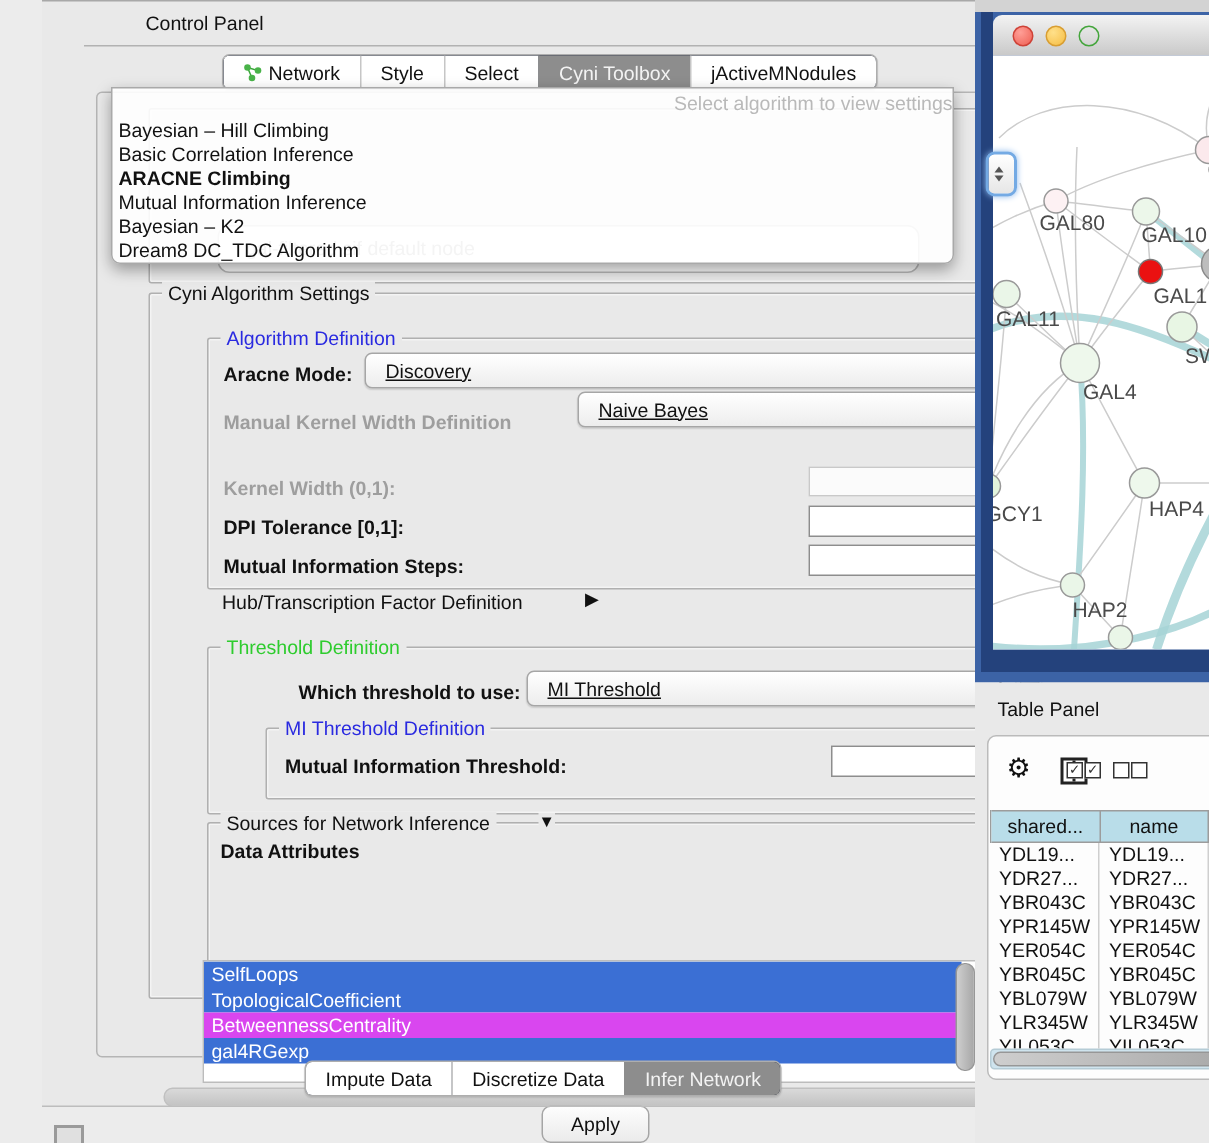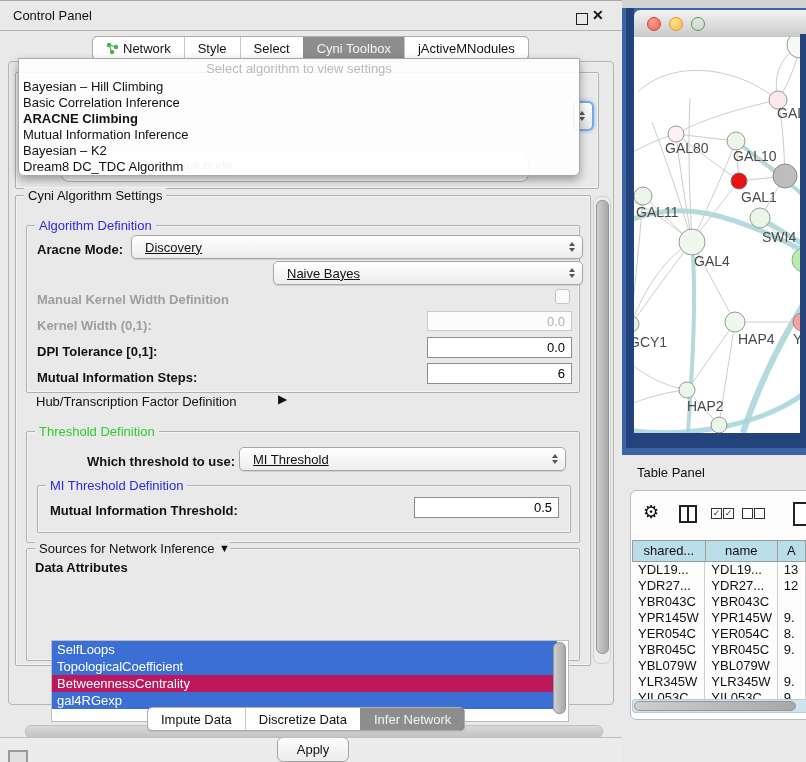--- a/index.html
+++ b/index.html
@@ -1,18 +1,18 @@
 <!DOCTYPE html>
 <html><head>
 <meta charset="utf-8">
 <style>
   html,body{margin:0;padding:0;}
   #app{position:relative;width:806px;height:762px;overflow:hidden;
        font-family:"Liberation Sans",sans-serif;background:#ececec;color:#111;}
-  .abs{position:absolute;}
+  .abs{position:absolute;margin-left:28px;}
   
   #cp{left:0;top:0;width:622px;height:737px;background:#e9e9e9;border-top:1px solid #a8a8a8;}
   #cp-titlebar{left:0;top:0;width:622px;height:29px;border-bottom:1px solid #b2b2b2;}
   #cp-title{left:13px;top:7px;font-size:13px;}
   #float-btn{left:576px;top:12px;width:10px;height:10px;border:1.5px solid #222;background:transparent;}
   #close-btn{left:592px;top:6px;font-size:14px;font-weight:bold;}
   .seg{display:flex;height:22px;background:#0f172a;border:1px solid #aeaeae;border-radius:5px;overflow:hidden;
        box-shadow:0 1px 1px rgba(0,0,0,.1);}
   .seg .tab{font-size:13px;display:flex;align-items:center;justify-content:center;
        padding:0 13px;border-left:1px solid #c6c6c6;background:#fff;white-space:nowrap;}
@@ -28,21 +28,21 @@
   .combo{position:absolute;background:linear-gradient(#ffffff,#ededed);border:1px solid #a6a6a6;border-radius:5px;
          font-size:13px;display:flex;align-items:center;padding:0 24px 0 13px;box-shadow:0 1px 1px rgba(0,0,0,.12);text-decoration:underline;}
   .spin{position:absolute;right:7px;top:50%;transform:translateY(-50%);display:flex;flex-direction:column;gap:2px;}
   .spin .u{width:0;height:0;border-left:3.5px solid transparent;border-right:3.5px solid transparent;border-bottom:4.5px solid #555;}
   .spin .d{width:0;height:0;border-left:3.5px solid transparent;border-right:3.5px solid transparent;border-top:4.5px solid #555;}
   input.field{position:absolute;background:#fff;border:1px solid #8d8d8d;font-size:13px;text-align:right;
          padding:1px 6px;font-family:"Liberation Sans",sans-serif;outline:none;}
   input.field.dis{border-color:#c9c9c9;color:#b0b0b0;background:#fbfbfb;}
   #popup{left:18px;top:57px;width:560px;height:116px;background:rgba(255,255,255,.90);
          border:1px solid #a9a9a9;border-radius:0 0 6px 6px;box-shadow:0 4px 10px rgba(0,0,0,.35);z-index:50;}
-  #popup-header{height:18px;text-align:center;color:#b9b9b9;font-size:13px;padding-top:2px;}
+  #popup-header{height:18px;text-align:right;color:#b9b9b9;font-size:13px;padding-top:2px;}
   .popup-item{height:16px;line-height:16px;font-size:13px;padding-left:4px;white-space:nowrap;}
   .popup-item.bold{font-weight:bold;}
   #ghost-combo{left:60px;top:148px;width:466px;height:30px;border:1px solid #b6b6b6;border-radius:8px;background:#fafafa;}
   #ghost-combo span{position:absolute;left:18px;top:7px;font-size:13px;color:#8a8a8a;}
   #focus-combo{left:572px;top:99px;width:17px;height:26px;background:linear-gradient(#fff,#e6e6e6);
          border:2px solid #74aae4;border-radius:6px;box-shadow:0 0 4px #8cb8ec;z-index:10;}
   .vscroll-track{background:#ececec;border:1px solid #d2d2d2;border-radius:7px;}
   .scroll-thumb{background:linear-gradient(90deg,#cecece,#a8a8a8);border:1px solid #979797;border-radius:6px;}
   #hscroll-cp{left:16px;top:663px;width:576px;height:11px;background:linear-gradient(#d9d9d9,#c3c3c3);
          border:1px solid #c0c0c0;border-radius:6px;}
@@ -145,21 +145,21 @@
                 <div class="d"></div>
               </div>
           </div>
           <div class="combo" style="left:246px;top:35px;width:271px;height:22px;">
             <span>Naive Bayes</span>
             <div class="spin">
                 <div class="u"></div>
                 <div class="d"></div>
               </div>
           </div>
-          <span class="lbl dis" style="left:10px;top:66px;">Manual Kernel Width Definition</span>
+          <span class="lbl dis" style="left:10px;top:48px;">Manual Kernel Width Definition</span>
           <div class="chk" style="left:528px;top:63px;"></div>
           <span class="lbl dis" style="left:10px;top:92px;">Kernel Width (0,1):</span>
           <input class="field dis" style="left: 400px; top: 85px; width: 131px; height: 16px;" readonly="" value="0.0">
           <span class="lbl" style="left:10px;top:118px;">DPI Tolerance [0,1]:</span>
           <input class="field" style="left: 400px; top: 111px; width: 131px; height: 17px;" value="0.0">
           <span class="lbl" style="left:10px;top:144px;">Mutual Information Steps:</span>
           <input class="field" style="left: 400px; top: 137px; width: 131px; height: 17px;" value="6">
         </div>
 
         <span class="abs" style="left:20px;top:198px;font-size:13px;">Hub/Transcription Factor Definition</span>
@@ -185,21 +185,21 @@
         <div class="abs groupbox" style="left:10px;top:352px;width:552px;height:111px;">
           <span class="grouptitle">Sources for Network Inference</span>
           <span class="abs" style="left:192px;top:-7px;font-size:11px;background:#e9e9e9;">▼</span>
           <span class="lbl" style="left:8px;top:11px;">Data Attributes</span>
         </div>
       </div>
 
       <div id="attr-list" class="abs">
           <div class="attr-item" style="background: rgb(59, 111, 212); width: 500px;">SelfLoops</div>
           <div class="attr-item" style="background: rgb(59, 111, 212); width: 500px;">TopologicalCoefficient</div>
-          <div class="attr-item" style="background: #be185d; width: 500px;">BetweennessCentrality</div>
+          <div class="attr-item" style="background: #d946ef; width: 500px;">BetweennessCentrality</div>
           <div class="attr-item" style="background: rgb(59, 111, 212); width: 500px;">gal4RGexp</div>
         </div>
       <div class="abs scroll-thumb" style="left:544px;top:580px;width:11px;height:70px;"></div>
 
       <div class="abs vscroll-track" style="left:584px;top:134px;width:16px;height:466px;">
         <div class="scroll-thumb" style="position:absolute;left:2px;top:3px;width:11px;height:452px;"></div>
       </div>
 
       <div id="hscroll-cp" class="abs"></div>
       <div id="apply-btn" class="abs">Apply</div>

